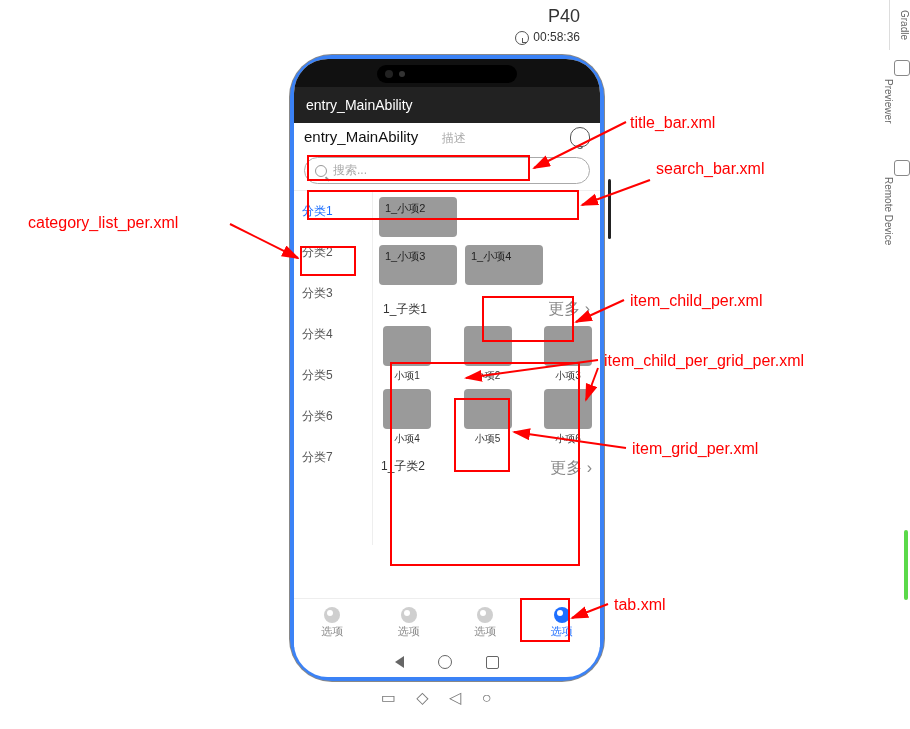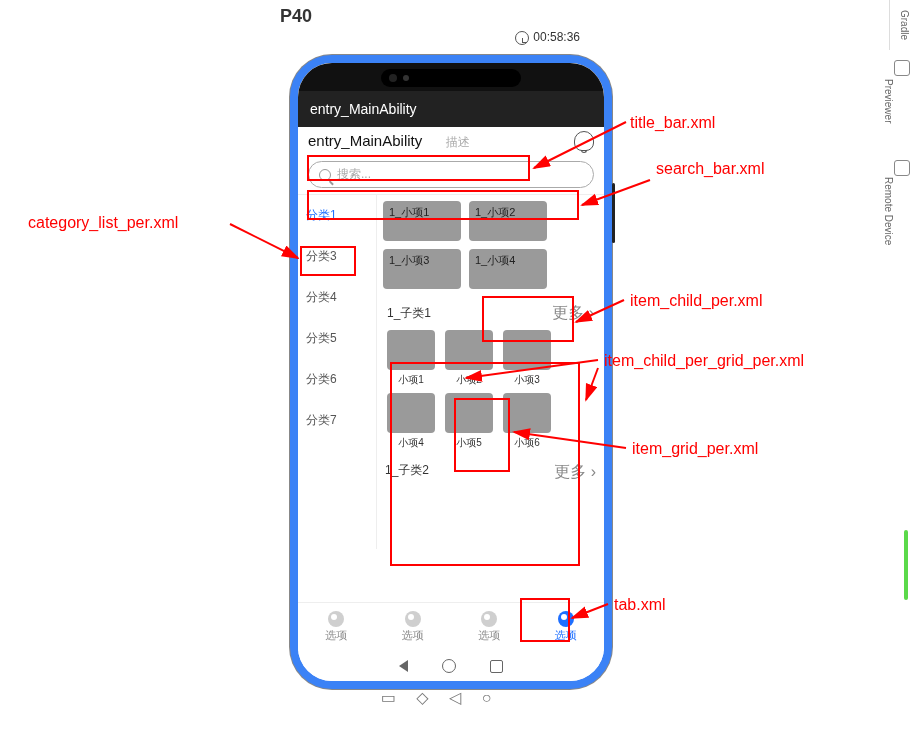--- a/index.html
+++ b/index.html
@@ -1,22 +1,22 @@
 <!DOCTYPE html>
 <html><head>
 <meta charset="utf-8">
 <style>
 html,body{margin:0;padding:0;font-family:-apple-system,"Segoe UI",Arial,sans-serif;background:#fff;color:#333;font-size:13px;overflow:hidden}
 .canvas{position:relative;width:910px;height:729px;background:#fff}
-.top-label{position:absolute;left:280px;top:6px;width:300px;text-align:left;font-weight:bold;font-size:18px;color:#333}
+.top-label{position:absolute;left:280px;top:6px;width:300px;text-align:right;font-weight:normal;font-size:18px;color:#333}
 .timer-row{position:absolute;left:280px;top:30px;width:300px;text-align:right;font-size:12px;color:#333}
 .timer-row .clk{display:inline-block;width:12px;height:12px;border:1.5px solid #555;border-radius:50%;vertical-align:middle;margin-right:4px;position:relative}
 .timer-row .clk::after{content:"";position:absolute;left:50%;top:50%;width:4px;height:4px;border-left:1.5px solid #555;border-bottom:1.5px solid #555;transform-origin:top left}
 
-.phone{position:absolute;left:290px;top:55px;width:306px;height:618px;border:8px solid #3b82f6;border-radius:42px;background:#fff;box-shadow:0 0 0 1px #888}
+.phone{position:absolute;left:290px;top:55px;width:306px;height:618px;border:4px solid #3b82f6;border-radius:42px;background:#fff;box-shadow:0 0 0 1px #888}
 .phone::before{content:"";position:absolute;right:-11px;top:120px;width:3px;height:60px;background:#222;border-radius:2px}
 .notch{position:absolute;top:6px;left:50%;transform:translateX(-50%);width:140px;height:18px;background:#000;border-radius:10px;display:flex;align-items:center;padding:0 8px;box-sizing:border-box;gap:6px}
 .notch .dot{width:8px;height:8px;background:#222;border-radius:50%}
 .notch .dot2{width:6px;height:6px;background:#333;border-radius:50%}
 .screen{position:absolute;inset:0;border-radius:34px;overflow:hidden;background:#fff}
 .status{height:28px;background:#111}
 .titlebar{background:#222;color:#fff;padding:10px 12px;font-size:14px;position:relative}
 .header2{padding:4px 10px 6px 10px;display:flex;align-items:center;gap:8px}
 .header2 .h2-main{flex:1}
 .h2-title{font-size:15px;color:#111}
@@ -29,21 +29,21 @@
 .body{display:flex;height:354px;border-top:1px solid #eee}
 .cats{width:78px;border-right:1px solid #eee;overflow:hidden}
 .cat{padding:12px 8px;font-size:12px;color:#555}
 .cat.active{color:#1e6fff;position:relative}
 .content{flex:1;overflow:hidden;padding:6px 6px 0 6px}
 .tiles{display:flex;gap:8px;margin-bottom:8px}
 .tile{background:#9a9a9a;border-radius:4px;width:78px;height:40px;color:#222;font-size:11px;padding:4px 6px;box-sizing:border-box}
 .section{border:0;padding:4px 2px}
 .sec-head{display:flex;align-items:center;justify-content:space-between;font-size:12px;color:#333;padding:2px 2px 6px 2px}
 .more{color:#888;font-size:16px}
-.grid{display:flex;gap:10px;margin-bottom:6px;justify-content:flex-start;padding-left:2px}
+.grid{display:flex;gap:10px;margin-bottom:6px;justify-content:space-between;padding-left:2px}
 .gi{width:48px;text-align:center}
 .gi .sq{width:48px;height:40px;background:#9a9a9a;border-radius:4px;margin-bottom:3px}
 .gi .lbl{font-size:10px;color:#333}
 .partial{font-size:12px;color:#333;padding:2px 2px 0 2px;display:flex;justify-content:space-between}
 .tabs{position:absolute;bottom:30px;left:0;right:0;height:48px;border-top:1px solid #eee;display:flex;background:#fff}
 .tab{flex:1;display:flex;flex-direction:column;align-items:center;justify-content:center;gap:1px}
 .tab .tico{width:16px;height:16px;border-radius:50%;background:#cfcfcf;position:relative}
 .tab .tico::after{content:"";position:absolute;left:3px;top:3px;width:6px;height:6px;border-radius:50%;background:#fff}
 .tab.active .tico{background:#1e6fff}
 .tab .tl{font-size:11px;color:#888}
@@ -95,29 +95,29 @@
       </div>
       <span class="bell"></span>
     </div>
     <div class="search">
       <span class="mag"></span>
       <span>搜索...</span>
     </div>
     <div class="body">
       <div class="cats">
         <div class="cat active">分类1</div>
+        <div class="cat">分类2</div>
         <div class="cat">分类3</div>
         <div class="cat">分类4</div>
         <div class="cat">分类5</div>
         <div class="cat">分类6</div>
         <div class="cat">分类7</div>
       </div>
       <div class="content">
         <div class="tiles">
-          <div class="tile">1_小项1</div>
           <div class="tile">1_小项2</div>
         </div>
         <div class="tiles">
           <div class="tile">1_小项3</div>
           <div class="tile">1_小项4</div>
         </div>
         <div class="section">
           <div class="sec-head">
             <span>1_子类1</span>
             <span class="more"><span>更多</span>&nbsp;›</span>

